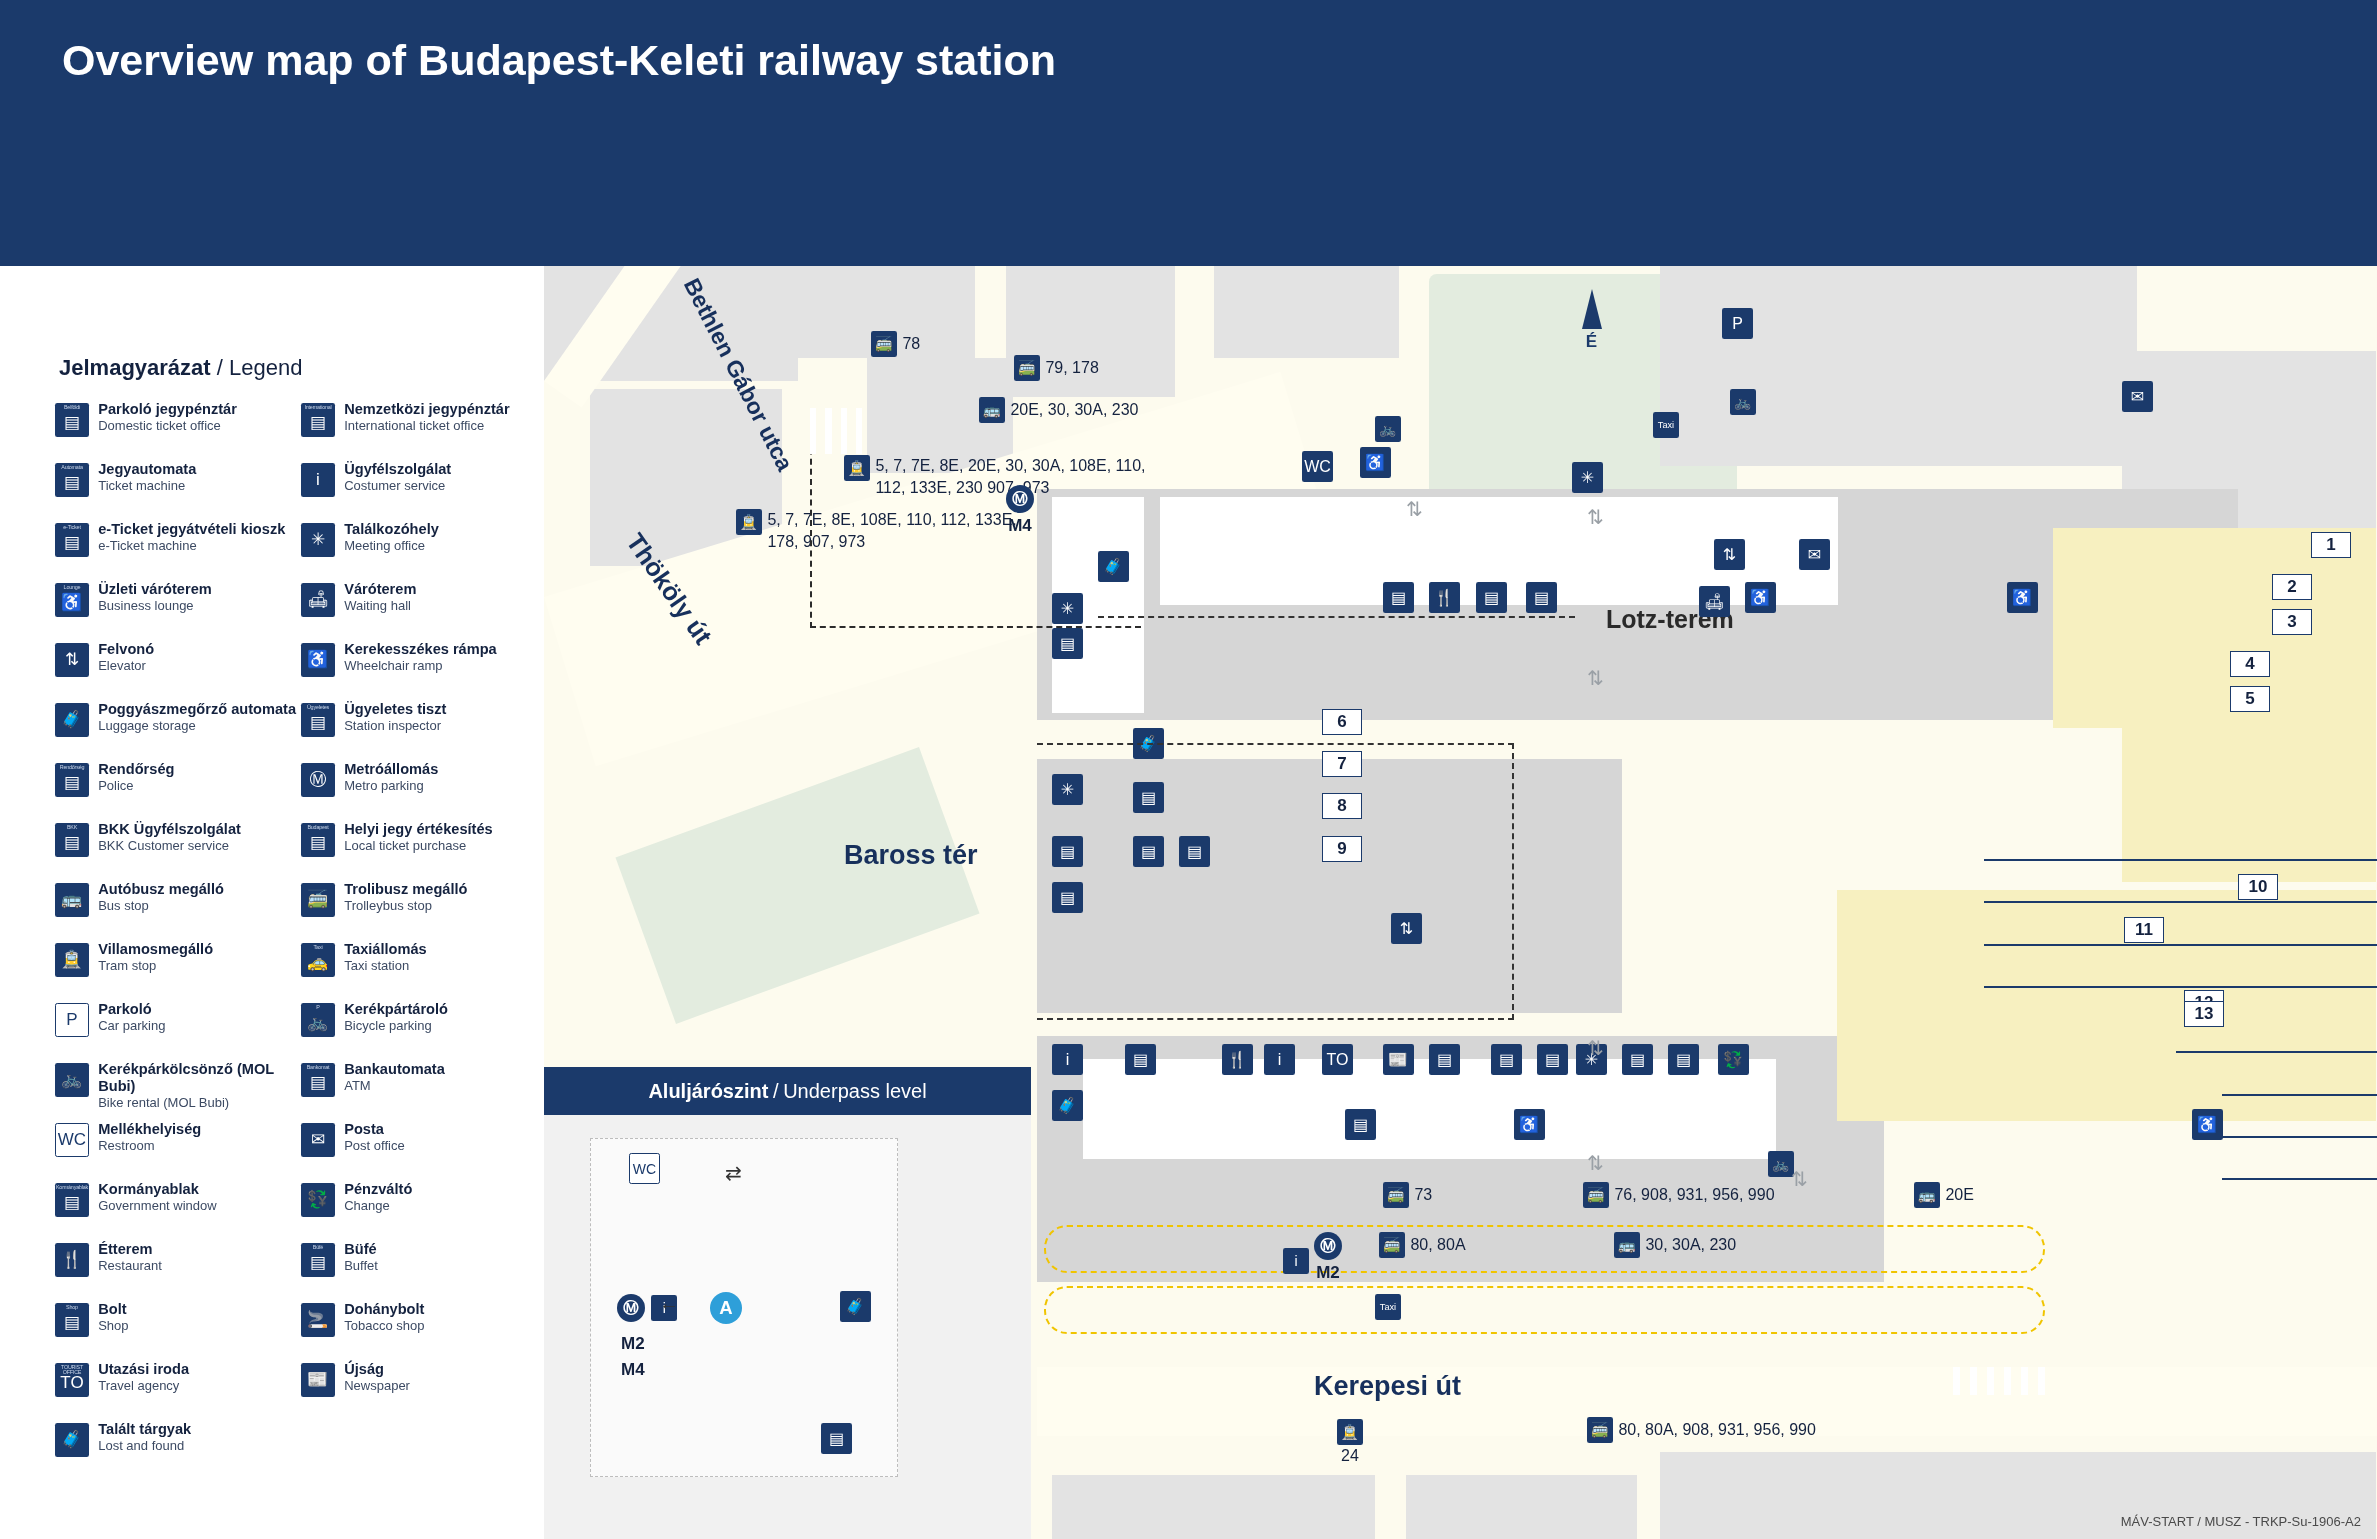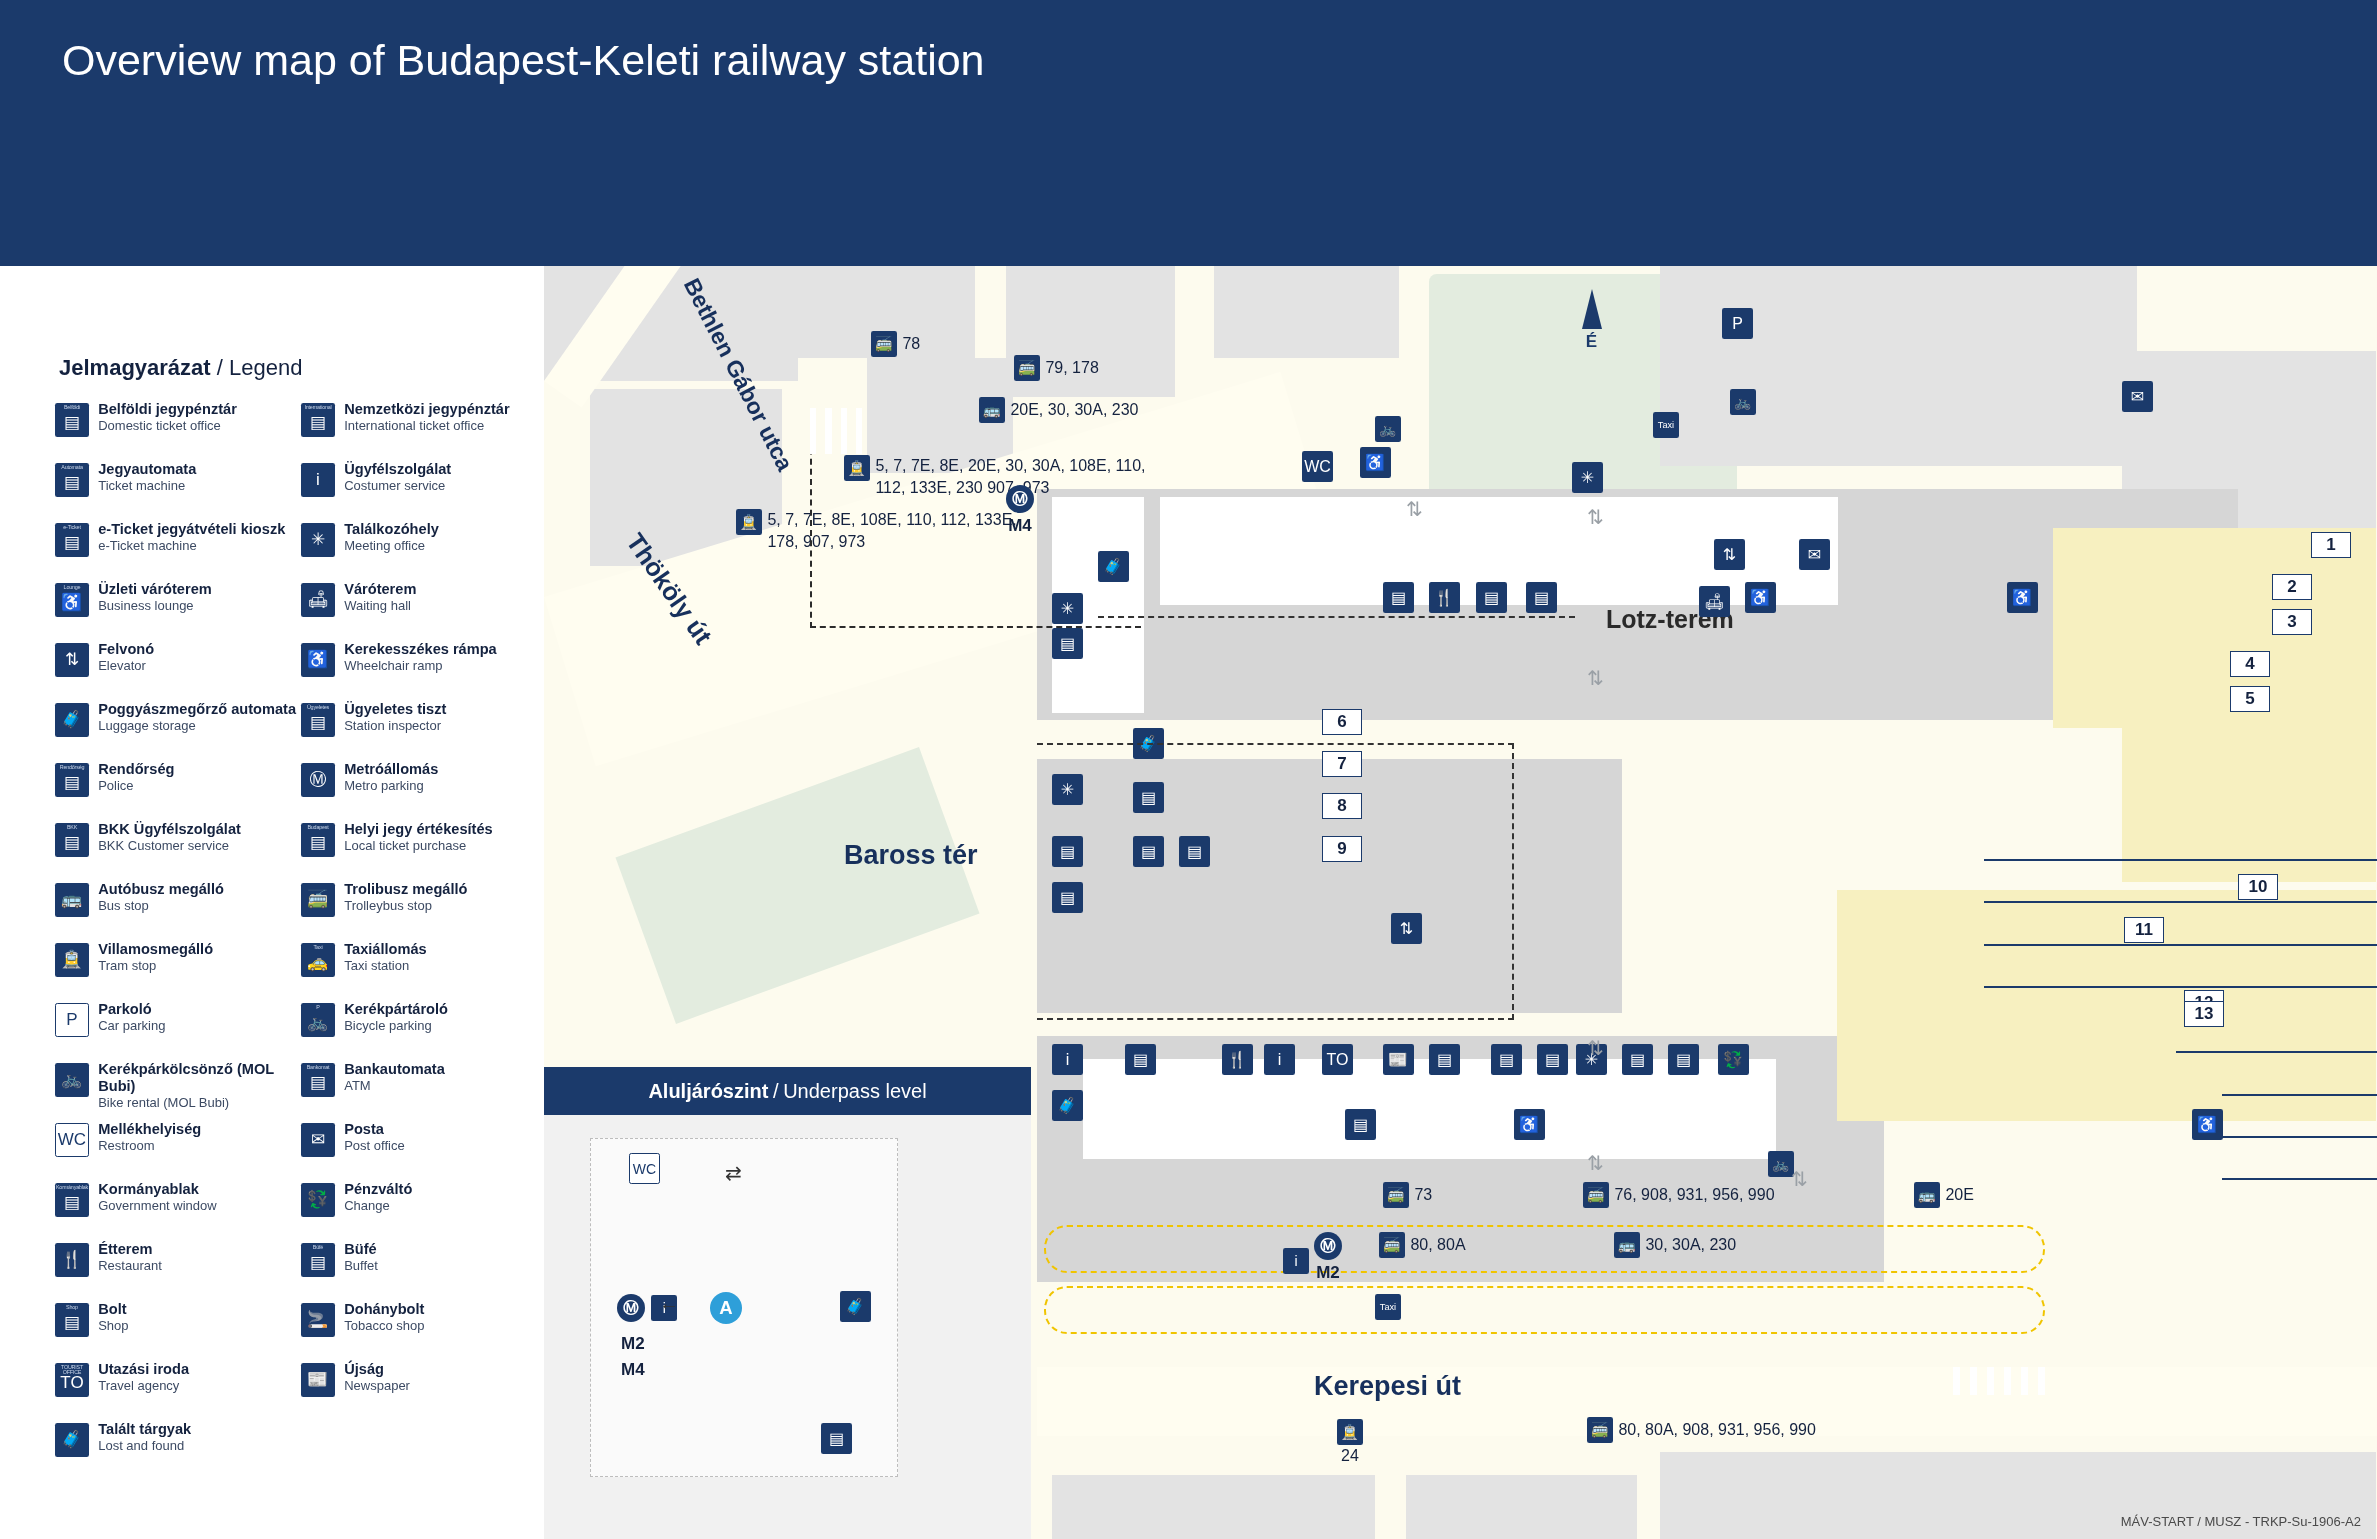--- a/index.html
+++ b/index.html
@@ -16,21 +16,21 @@
     position:absolute; left:0; top:0; width:2377px; height:266px;
     background:#1b3a6b;
     color:#ffffff;
     padding:38px 0 0 62px;
   }
   #header .title {
     font-size:54px; font-weight:bold; letter-spacing:-0.4px; line-height:1.05;
     margin:0 0 10.8px 0;
   }
   #header .subtitle {
-    font-size:43px; font-weight:normal; line-height:1.05; margin:0;
+    font-size:43px; font-weight:bold; line-height:1.05; margin:0;
   }
 
   
   #legend {
     position:absolute; left:0; top:266px; width:604px; height:1274px;
     background:#ffffff;
   }
   #legend .legend-title {
     position:absolute; left:59px; top:89px;
     font-size:22px; font-weight:bold; color:#14223f;
@@ -137,21 +137,21 @@
   <div class="legend-title">
     <span>Jelmagyarázat</span><span class="plain"> / </span><span class="plain">Legend</span>
   </div>
   <div class="legend-grid" id="legend-grid">
       <div class="legend-item">
         <div class="legend-ico">
           <span class="tiny">Belföldi</span>
           <span class="glyph" style="margin-top: 6.2px;">▤</span>
         </div>
         <div class="legend-txt">
-          <div class="hu">Belföldi jegypénztár</div>
+          <div class="hu">Parkoló jegypénztár</div>
           <div class="en">Domestic ticket office</div>
         </div>
       </div>
       <div class="legend-item">
         <div class="legend-ico">
           <span class="tiny">International</span>
           <span class="glyph" style="margin-top: 6.2px;">▤</span>
         </div>
         <div class="legend-txt">
           <div class="hu">Nemzetközi jegypénztár</div>

